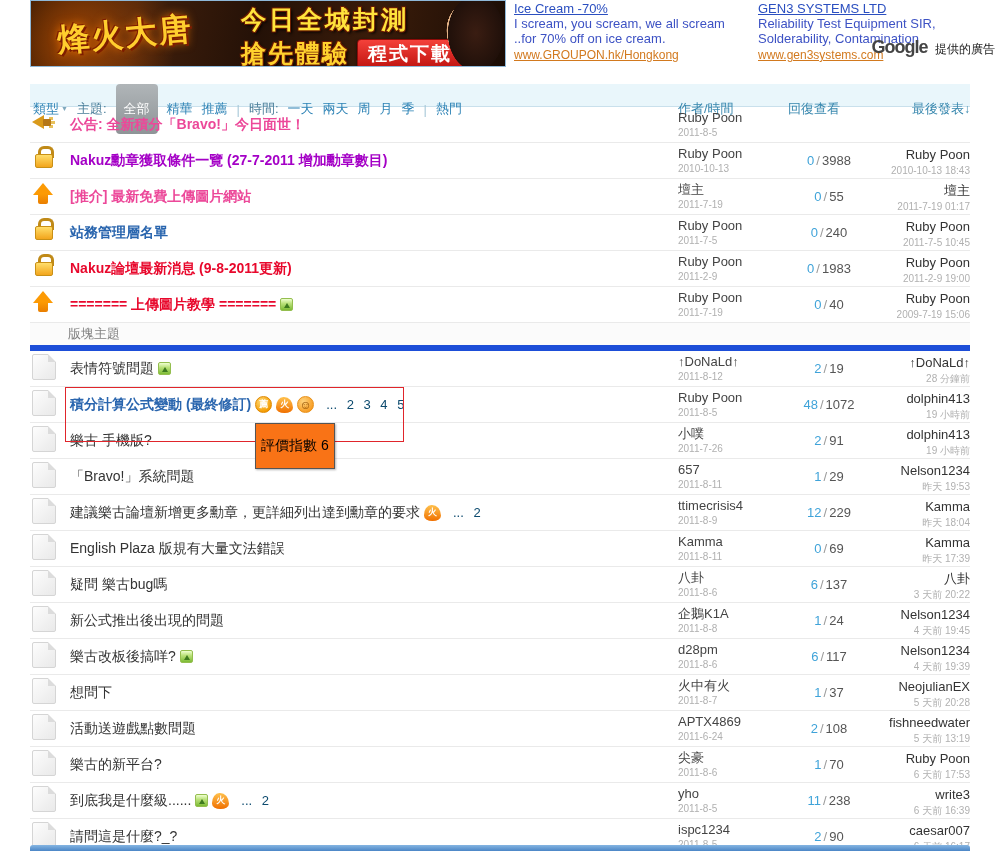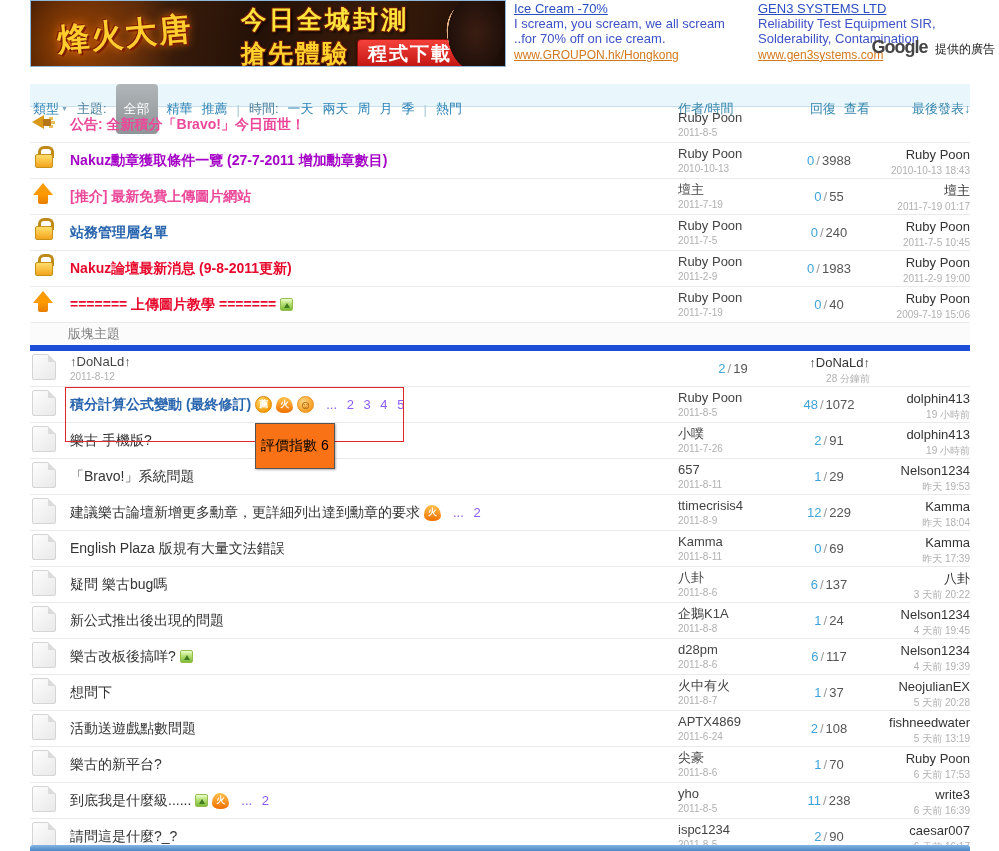--- a/index.html
+++ b/index.html
@@ -43,37 +43,37 @@
   .fbar{margin:8px 0 0 30px;width:940px;height:23px;display:grid;
     grid-template-columns:648px 110px 82px 100px;align-items:center;
     background:#E9F6FB;border-bottom:1px solid #C9E0EC;font-size:13px}
   .fleft{display:flex;align-items:center;gap:9px;padding-left:3px;white-space:nowrap}
   .flink{color:#2C82B5}
   .flabel{color:#4A7E99}
   .caret{font-size:7px;color:#7FA8BD;margin-left:2px;vertical-align:2px}
   .pill{background:linear-gradient(#B0B5B8,#8E9497);color:#fff;border-radius:4px;padding:17px 8px;line-height:16px}
   .fdiv{color:#A8C8D8}
   .fcol a{color:#3787AE}
-  .freplies{display:flex;gap:8px;justify-content:flex-end}
+  .freplies{display:flex;justify-content:flex-start}
   .flast{text-align:right}
   .sorta{color:#3787AE;font-size:12px}
 
   
   .tlist{margin-left:30px;width:940px}
   .row{display:grid;grid-template-columns:40px 608px 110px 82px 100px;align-items:center;
     height:36px;border-bottom:1px solid #EAEAEA}
   .cicon{padding-left:2px}
   .ctitle{display:flex;align-items:center;gap:4px;white-space:nowrap;overflow:visible;font-size:14px}
   .title{color:#333}
   [data-tc="ann"]{font-weight:bold;color:#ec4899}
   [data-tc="purple"]{font-weight:bold;color:#A400C6}
   [data-tc="blue"]{font-weight:bold;color:#2965AE}
   [data-tc="red"]{font-weight:bold;color:#E8082C}
   [data-tc="norm"]{color:#333}
-  .pages{color:#8b5cf6;font-size:13px;margin-left:8px;word-spacing:6px}
+  .pages{color:#0c4a6e;font-size:13px;margin-left:8px;word-spacing:6px}
   .pages:empty{display:none}
   .cauthor{line-height:1.2;font-size:13px}
   .aname{color:#444}
   .adate{font-size:10px;color:#B0B0B0;margin-top:1px}
   .creplies{text-align:center;font-size:13px}
   .rep{color:#3FA3D9}
   .vsep{color:#999;margin:0 2px}
   .vsep:empty{display:none}
   .views{color:#555}
   .clast{text-align:right;line-height:1.2;white-space:nowrap}
@@ -295,20 +295,25 @@
     </div>
 
   <div class="section">
       <span>版塊主題</span>
     </div>
 
   <div>
 
       <div class="row">
         <div class="cicon"><span class="ticon" data-icon="paper"></span></div>
+        <div class="ctitle">
+          <a class="title" data-tc="norm">表情符號問題</a>
+          <span class="badge" data-badge="image-icon"></span>
+
+        </div>
         <div class="cauthor">
           <a class="aname">↑DoNaLd↑</a>
           <div class="adate">2011-8-12</div>
         </div>
         <div class="creplies"><span class="rep">2</span><span class="vsep">/</span><span class="views">19</span></div>
         <div class="clast">
           <a class="lname">↑DoNaLd↑</a>
           <div class="ltime">28 分鐘前</div>
         </div>
       </div>

